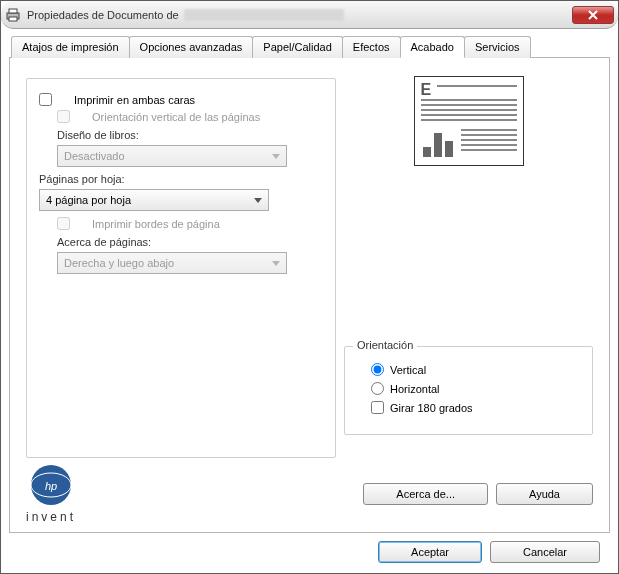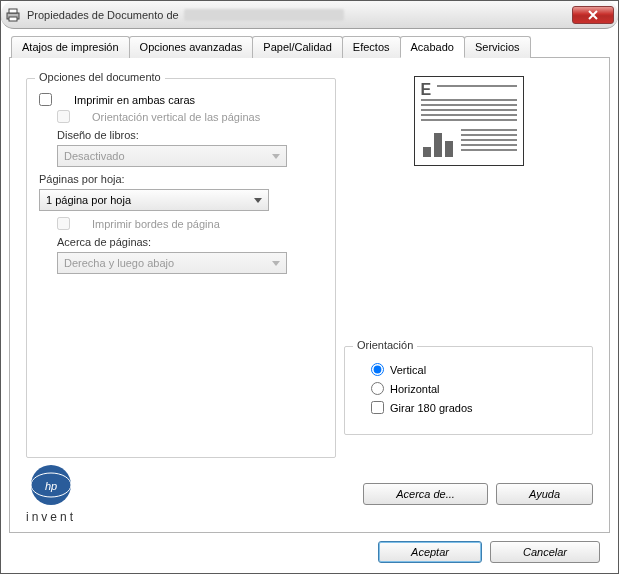--- a/index.html
+++ b/index.html
@@ -36,21 +36,21 @@
   .preview .line { position:absolute; left:6px; right:6px; height:2px; background:#888; }
   .preview .bars { position:absolute; bottom:8px; left:8px; display:flex; align-items:flex-end; gap:3px; }
   .preview .bars div { width:8px; background:#666; }
   .orientation-group { margin-top:180px; }
   .orient-row { display:flex; align-items:center; gap:6px; margin:6px 14px; }
   .orient-row input { margin:0; }
   .panel-footer { display:flex; justify-content:flex-end; align-items:center; gap:8px; margin-top:6px; }
   .logo-wrap { margin-right:auto; text-align:center; }
   .logo { width:42px; height:42px; }
   .logo-txt { font-size:12px; letter-spacing:3px; color:#333; text-align:center; margin-top:2px; }
-  button.win { height:22px; min-width:72px; padding:0 32px; border:1px solid #8a8a8a; border-radius:3px; background:linear-gradient(to bottom,#fdfdfd,#e5e5e5); cursor:default;font-style:italic; }
+  button.win { height:22px; min-width:72px; padding:0 32px; border:1px solid #8a8a8a; border-radius:3px; background:linear-gradient(to bottom,#fdfdfd,#e5e5e5); cursor:default; }
   button.win.default { border:1px solid #3c7fb1; box-shadow:0 0 0 1px #7fbfe8 inset; }
   .dialog-footer { display:flex; justify-content:flex-end; gap:8px; padding:8px 10px 10px 0; }
 </style>
 </head>
 <body>
 
 <div class="window">
 
   <div class="titlebar">
     <span class="title-icon">
@@ -79,42 +79,41 @@
       <div class="tab"><span>Efectos</span></div>
       <div class="tab active"><span>Acabado</span></div>
       <div class="tab"><span>Servicios</span></div>
     </div>
 
     <div class="tabpanel">
       <div class="panel-body">
 
         <div class="left-col">
           <div class="groupbox">
-            <span class="legend">Opciones del documento</span>
 
             <label class="check">
               <input type="checkbox" style="">
               <span>Imprimir en ambas caras</span>
             </label>
 
             <div class="indent disabled">
               <label class="check">
                 <input type="checkbox" disabled="" style="">
                 <span>Orientación vertical de las páginas</span>
               </label>
               <span class="static">Diseño de libros:</span>
               <div class="combo disabled">
                 <span>Desactivado</span>
                 <span class="arrow"></span>
               </div>
             </div>
 
             <span class="static">Páginas por hoja:</span>
             <div class="combo">
-              <span>1 página por hoja</span>
+              <span>4 página por hoja</span>
               <span class="arrow"></span>
             </div>
 
             <div class="indent disabled" style="margin-top:6px;">
               <label class="check">
                 <input type="checkbox" disabled="" style="">
                 <span>Imprimir bordes de página</span>
               </label>
               <span class="static">Acerca de páginas:</span>
               <div class="combo disabled">

